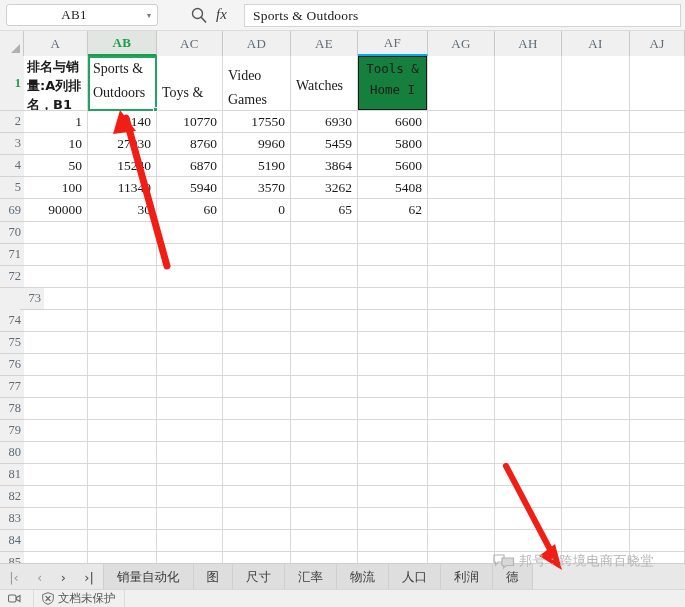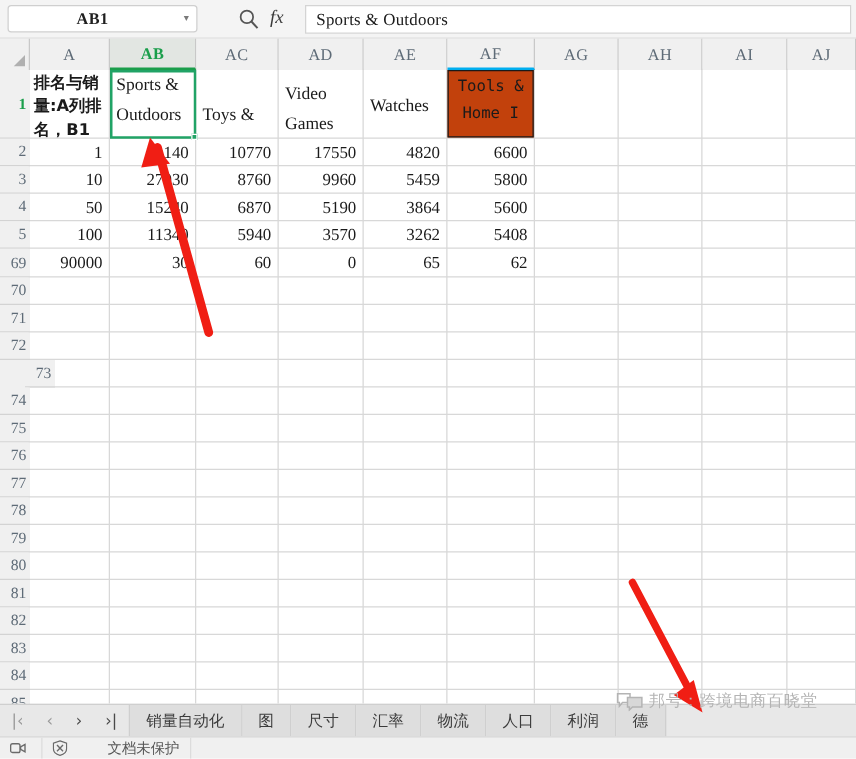--- a/index.html
+++ b/index.html
@@ -25,21 +25,20 @@
     background: #ffffff;
     border: 1px solid #cfcfcf;
     border-radius: 3px;
     display: flex; align-items: center;
   }
   .name-box .nb-text {
     flex: 1; text-align: center;
     font-family: "Liberation Serif", serif;
     font-size: 13px; color: #1f1f1f;
     letter-spacing: 0.3px;
-    font-weight: bold;
   }
   .name-box .nb-caret {
     width: 16px; text-align: center;
     font-size: 7px; color: #7a7a7a; line-height: 1;
   }
   .fb-icon-search {
     position: absolute; left: 190px; top: 6px;
     width: 18px; height: 18px;
   }
   .fb-fx {
@@ -145,21 +144,21 @@
     white-space: normal;
     word-break: break-word;
   }
   .cell.cn {
     font-family: "DejaVu Sans", sans-serif;
     font-weight: bold;
     font-size: 13px;
     line-height: 19px;
   }
   .cell.af1 {
-    background: #c2410c;
+    background: #15803d;
     font-family: "DejaVu Sans Mono", monospace;
     font-size: 12.5px;
     text-align: center;
     line-height: 21px;
     border: 1px solid #1a1a1a;
   }
 
   
   .sel-cell {
     position: absolute;
@@ -221,21 +220,21 @@
     background: #f0f0f0;
     border-top: 1px solid #d6d6d6;
     display: flex; align-items: center;
     overflow: hidden;
   }
   .sb-seg {
     height: 18px; display: flex; align-items: center;
     padding: 0 8px;
     border-right: 1px solid #dcdcdc;
     font-family: "DejaVu Sans", sans-serif;
-    font-size: 11.5px; color: #555; gap: 28px;
+    font-size: 11.5px; color: #555;
   }
   .sb-icon { margin-right: 4px; display: inline-flex; }
 
   
   .watermark {
     position: absolute; left: 493px; top: 552px;
     display: flex; align-items: center;
     z-index: 30;
     font-family: "DejaVu Sans", sans-serif;
     font-size: 13px;
@@ -351,21 +350,21 @@
         <div class="cell wrapcell cn" style="left: 24px; top: 0px; width: 63px; height: 54px;">排名与销量:A列排名，B1行…</div>
         <div class="cell wrapcell" style="left: 88px; top: 0px; width: 68px; height: 54px;;font-size:14px;line-height:24px;padding-left:5px;">Sports &amp; Outdoors</div>
         <div class="cell wrapcell" style="left: 157px; top: 0px; width: 65px; height: 54px;;font-size:14px;line-height:24px;padding-left:5px;padding-top:25px;">Toys &amp; Games</div>
         <div class="cell wrapcell" style="left: 223px; top: 0px; width: 67px; height: 54px;;font-size:14px;line-height:24px;padding-left:5px;padding-top:8px;">Video Games</div>
         <div class="cell wrapcell" style="left: 291px; top: 0px; width: 66px; height: 54px;;font-size:14px;line-height:24px;padding-left:5px;padding-top:18px;">Watches</div>
         <div class="cell wrapcell af1" style="left: 358px; top: 0px; width: 69px; height: 54px;">Tools &amp; Home I</div>
         <div class="cell num" style="left: 24px; top: 55px; width: 63px; height: 21px;">1</div>
         <div class="cell num" style="left: 88px; top: 55px; width: 68px; height: 21px;">45140</div>
         <div class="cell num" style="left: 157px; top: 55px; width: 65px; height: 21px;">10770</div>
         <div class="cell num" style="left: 223px; top: 55px; width: 67px; height: 21px;">17550</div>
-        <div class="cell num" style="left: 291px; top: 55px; width: 66px; height: 21px;">4820</div>
+        <div class="cell num" style="left: 291px; top: 55px; width: 66px; height: 21px;">6930</div>
         <div class="cell num" style="left: 358px; top: 55px; width: 69px; height: 21px;">6600</div>
         <div class="cell num" style="left: 24px; top: 77px; width: 63px; height: 21px;">10</div>
         <div class="cell num" style="left: 88px; top: 77px; width: 68px; height: 21px;">27030</div>
         <div class="cell num" style="left: 157px; top: 77px; width: 65px; height: 21px;">8760</div>
         <div class="cell num" style="left: 223px; top: 77px; width: 67px; height: 21px;">9960</div>
         <div class="cell num" style="left: 291px; top: 77px; width: 66px; height: 21px;">5459</div>
         <div class="cell num" style="left: 358px; top: 77px; width: 69px; height: 21px;">5800</div>
         <div class="cell num" style="left: 24px; top: 99px; width: 63px; height: 21px;">50</div>
         <div class="cell num" style="left: 88px; top: 99px; width: 68px; height: 21px;">15240</div>
         <div class="cell num" style="left: 157px; top: 99px; width: 65px; height: 21px;">6870</div>

